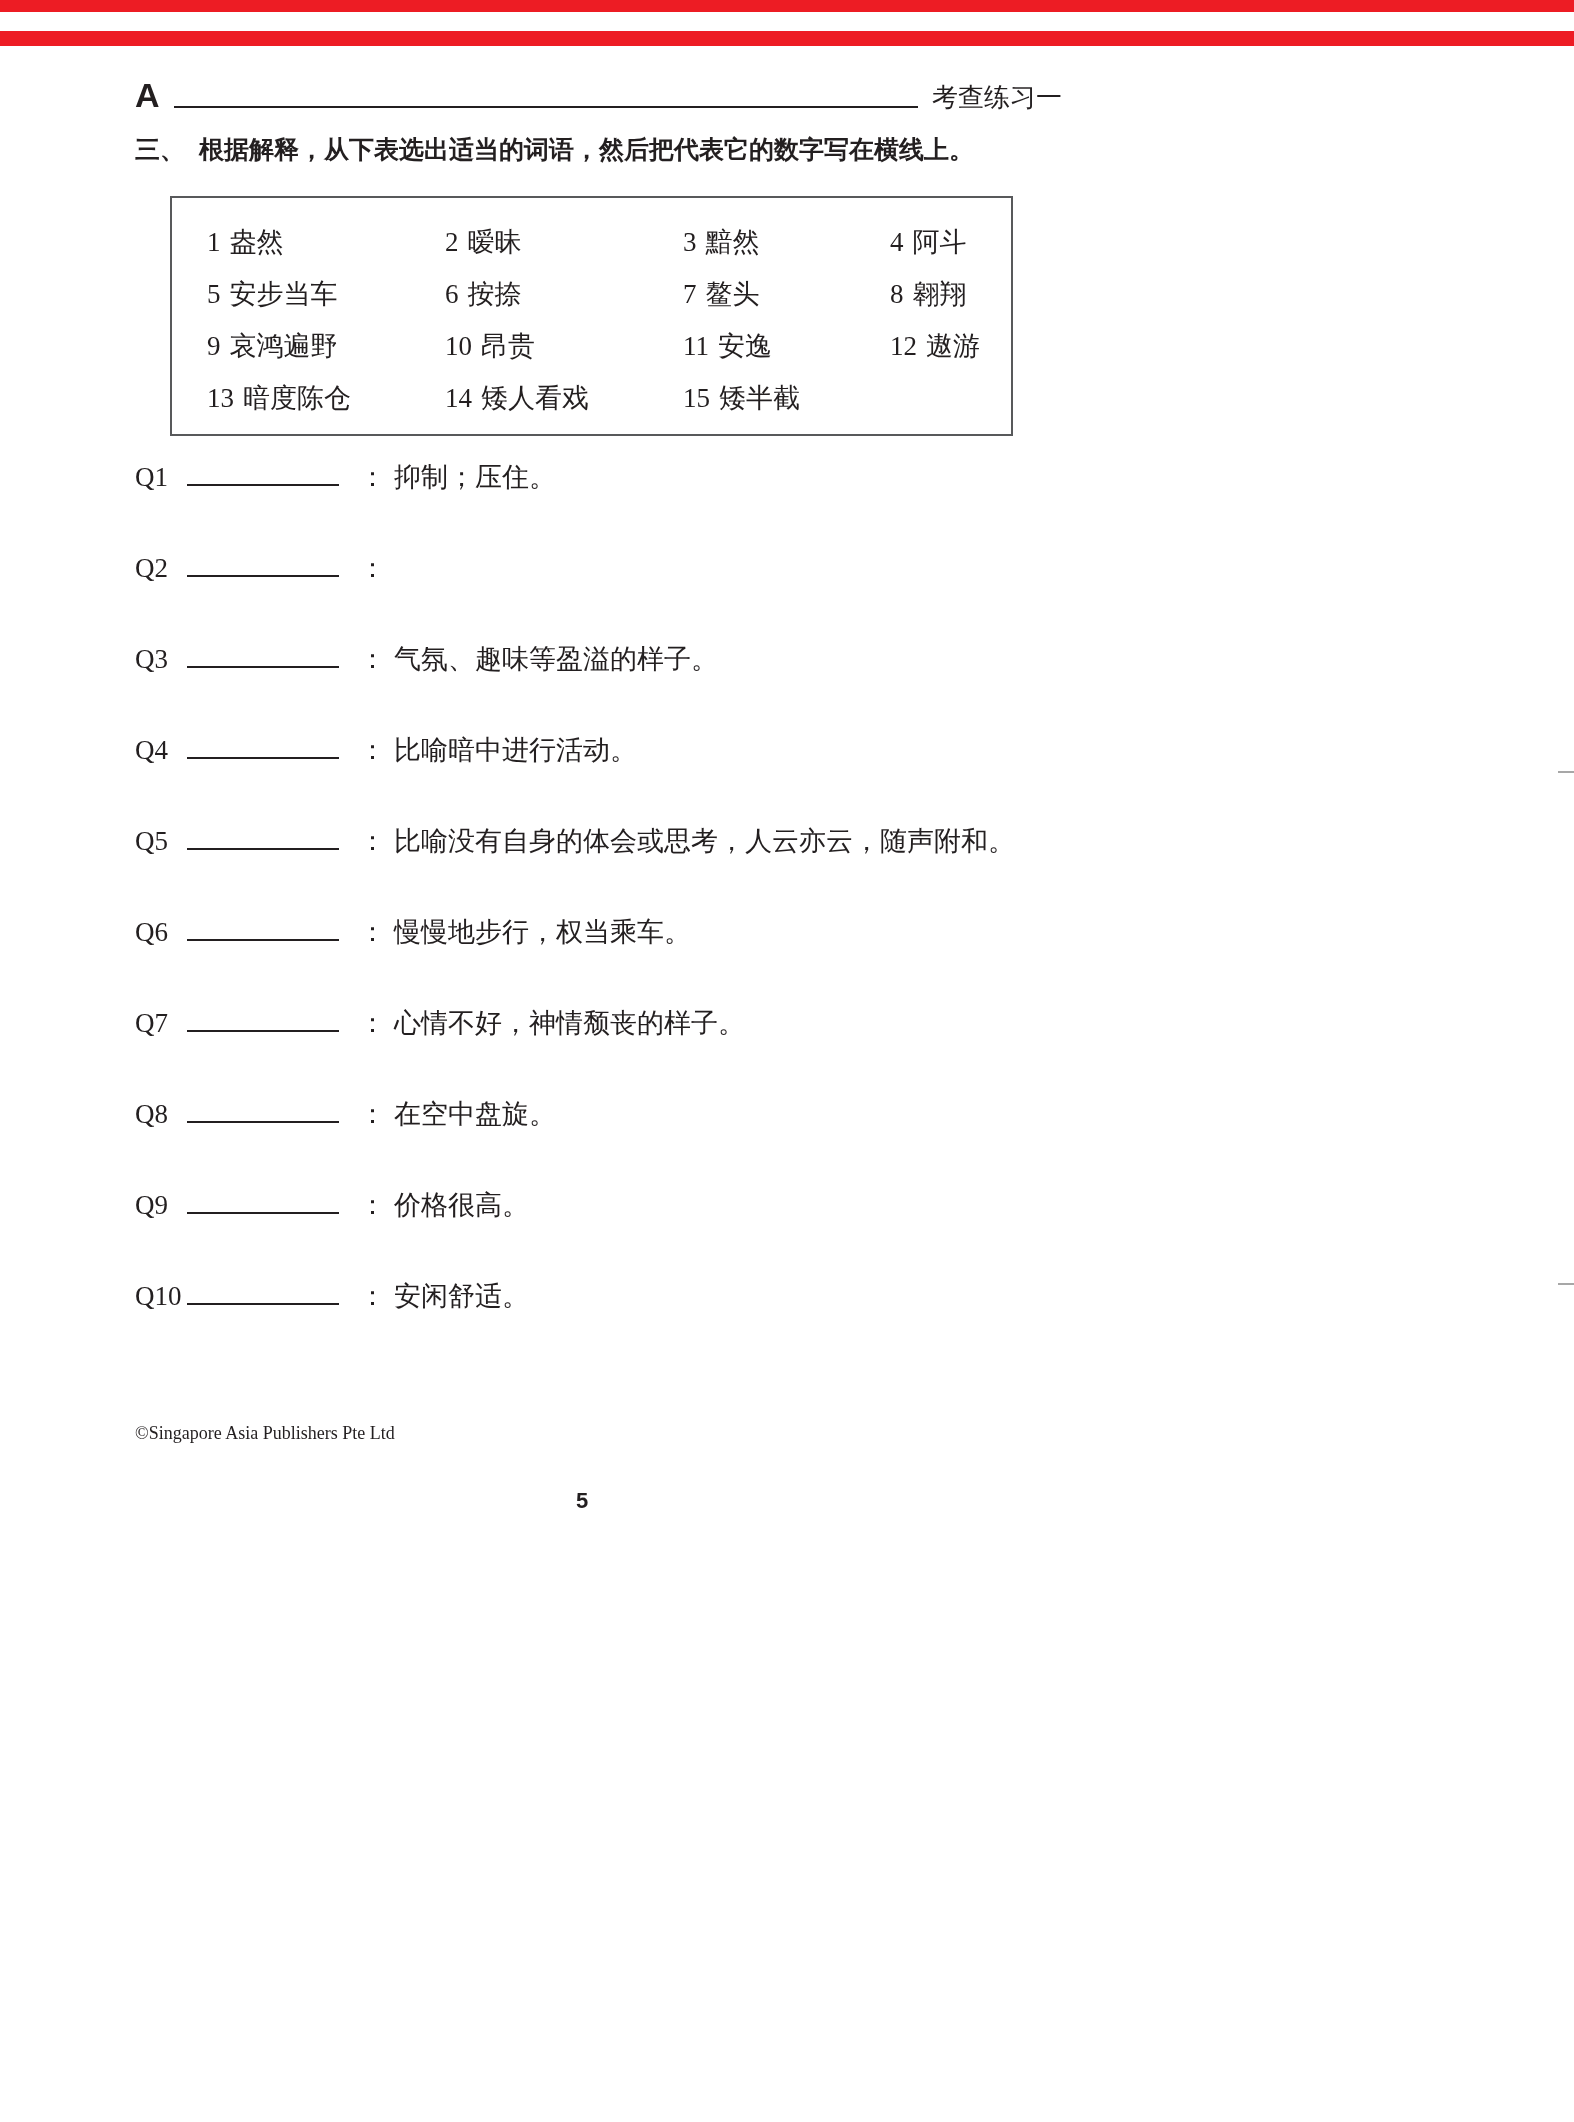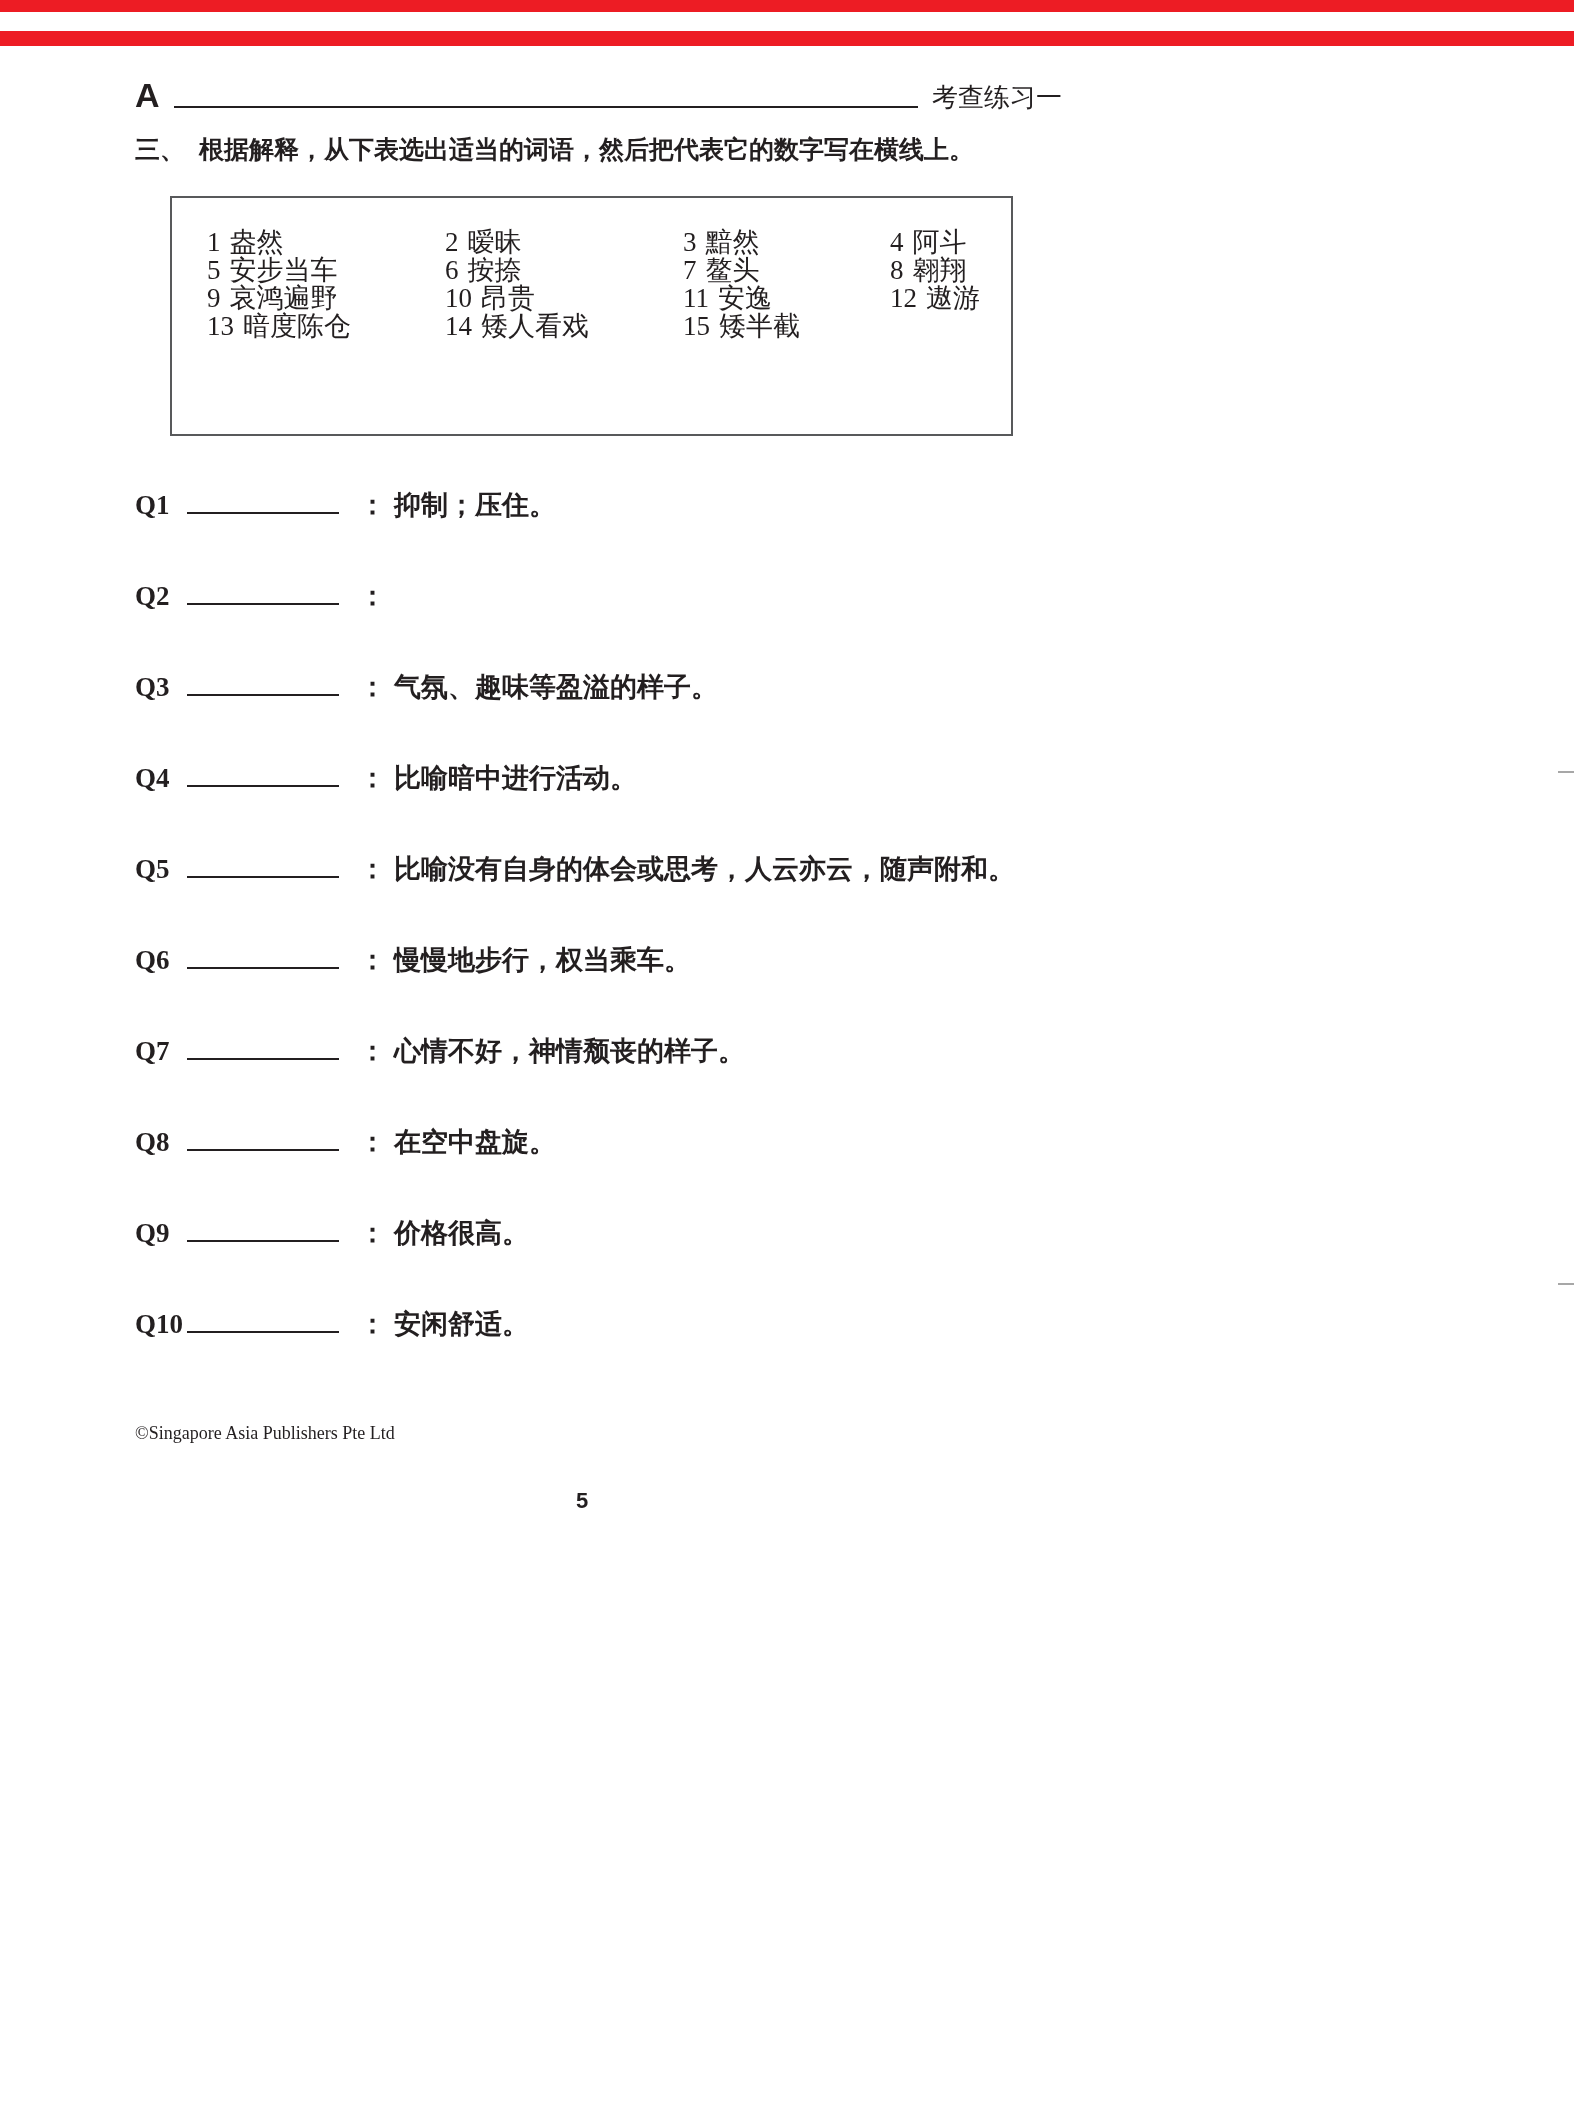--- a/index.html
+++ b/index.html
@@ -45,29 +45,30 @@
   .instruction .ins-label { margin-right:14px; }
 
   
   .word-bank {
     position:absolute; left:170px; top:196px;
     width:843px; height:240px;
     border:2px solid #58595b;
     box-sizing:border-box;
     display:grid;
     grid-template-columns:238px 238px 207px 1fr;
+    row-gap:24px;
     padding:30px 10px 26px 35px;
     align-content:start;
   }
   .wb-item { font-size:27px; line-height:28px; white-space:nowrap; }
   .wb-num { margin-right:9px; }
 
   
   .questions {
-    position:absolute; left:135px; top:488px; width:1300px;font-weight:bold;
+    position:absolute; left:135px; top:460px; width:1300px;
   }
   .q-row {
     display:flex; align-items:baseline;
     height:36px; margin-bottom:55px;
     font-size:27px; line-height:34px;
   }
   .q-label { width:52px; flex:0 0 auto; }
   .q-blank {
     flex:0 0 auto; width:152px; height:1px;
     border-bottom:2px solid #231f20;

